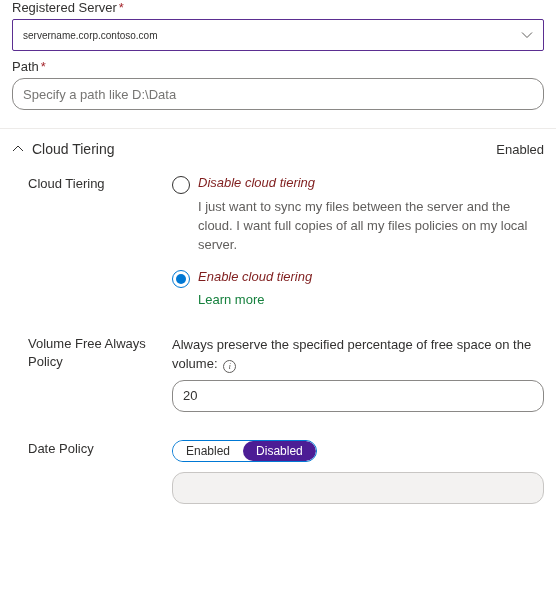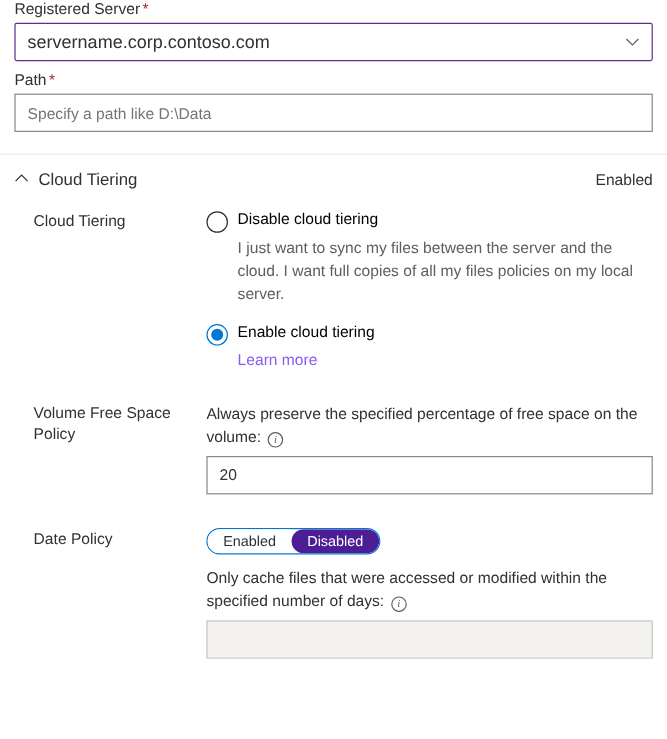--- a/index.html
+++ b/index.html
@@ -20,32 +20,32 @@
     .req { color: #a4262c; margin-left: 2px; }
     .select-box {
       display: flex;
       align-items: center;
       justify-content: space-between;
       height: 32px;
       border: 1px solid #5b2e91;
       border-radius: 2px;
       padding: 0 10px;
       color: #323130;
-      font-size: 15px;
+      font-size: 10px;
       cursor: pointer;
       background: #fff;
     }
     .chev-down {
       width: 12px; height: 12px;
     }
     .text-input {
       width: 100%;
       height: 32px;
       border: 1px solid #8a8886;
-      border-radius: 0;
+      border-radius: 12px;
       padding: 0 10px;
       font-size: 13px;
       font-family: inherit;
       color: #323130;
     }
     .text-input::placeholder { color: #767573; }
     .text-input.disabled {
       background: #f3f2f1;
       color: #a19f9d;
       border-color: #c8c6c4;
@@ -106,29 +106,29 @@
     }
     .radio-circle.selected { border-color: #0078d4; }
     .radio-circle.selected::after {
       content: "";
       position: absolute;
       width: 10px; height: 10px;
       background: #0078d4;
       border-radius: 50%;
       top: 3px; left: 3px;
     }
-    .radio-label { font-size: 13px; color: #000000; cursor: pointer; }
+    .radio-label { font-size: 13px; color: #7f1d1d; cursor: pointer; font-style: italic; }
     .radio-desc {
       font-size: 13px;
       color: #605e5c;
       margin: 2px 0 14px 26px;
       line-height: 1.45;
     }
     .link {
-      color: #8b5cf6;
+      color: #15803d;
       margin-left: 26px;
       cursor: pointer;
       font-size: 13px;
     }
     .help-line {
       font-size: 13px;
       color: #323130;
       margin-bottom: 6px;
       line-height: 1.5;
     }
@@ -212,36 +212,32 @@
     <div class="radio-opt">
       <div class="radio-circle selected"></div>
       <span class="radio-label">Enable cloud tiering</span>
     </div>
 
     <span class="link">Learn more</span>
   </div>
 </div>
 
 <div class="form-row">
-  <div class="form-label-col">Volume Free Space Policy</div>
+  <div class="form-label-col">Volume Free Always Policy</div>
   <div class="form-control-col">
     <div class="help-line">
       <span>Always preserve the specified percentage of free space on the volume:</span>
       <span class="info-icon">i</span>
     </div>
     <input type="text" class="text-input" value="20" style="">
   </div>
 </div>
 
 <div class="form-row" style="margin-bottom:0">
   <div class="form-label-col">Date Policy</div>
   <div class="form-control-col">
     <div class="pill-toggle">
       <div class="pill-opt">Enabled</div>
       <div class="pill-opt active">Disabled</div>
     </div>
-    <div class="help-line">
-      <span>Only cache files that were accessed or modified within the specified number of days:</span>
-      <span class="info-icon">i</span>
-    </div>
     <input type="text" class="text-input disabled" disabled="" style="">
   </div>
 </div>
 
 </body></html>

